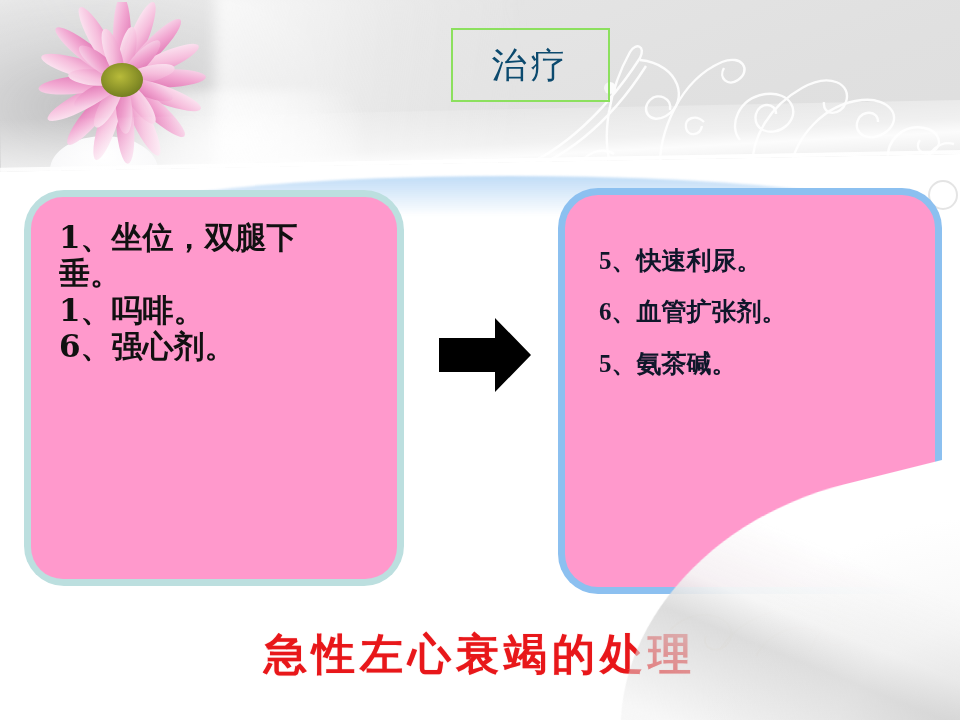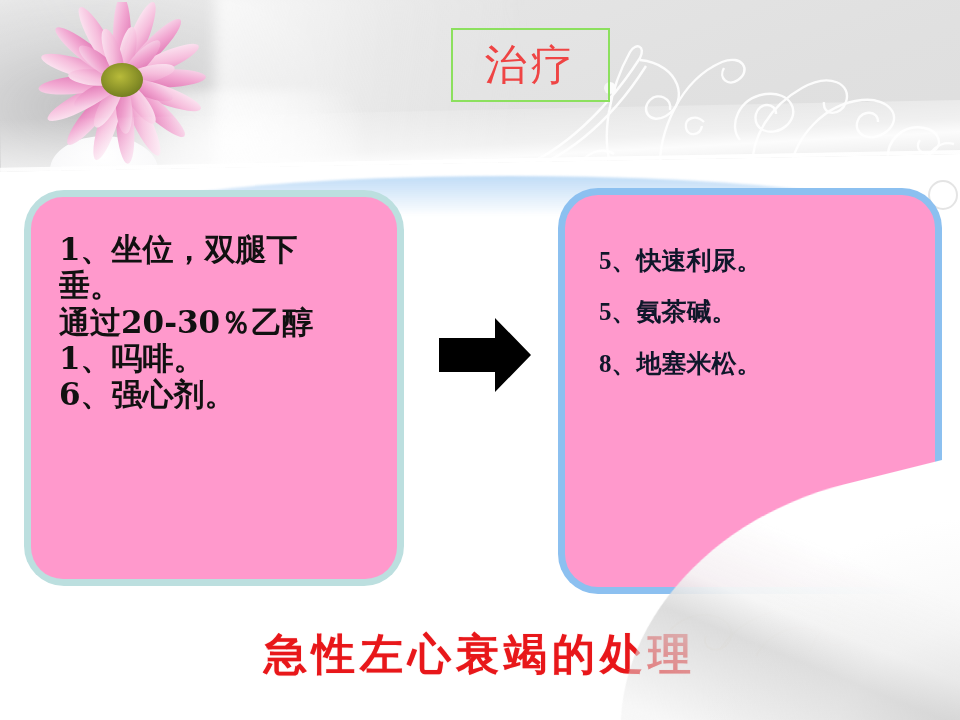--- a/index.html
+++ b/index.html
@@ -96,38 +96,38 @@
   .title-box {
     position: absolute;
     left: 451px; top: 28px;
     width: 155px; height: 70px;
     border: 2px solid #8CE05E;
     background: rgba(229,229,229,0.35);
     display: flex; align-items: center; justify-content: center;
   }
   .title-text {
     font-family: "DejaVu Serif", "Liberation Serif", serif;
-    font-size: 42px;
+    font-size: 35px;
     line-height: 1;
-    color: #ef4444;
+    color: #0c4a6e;
     letter-spacing: 4px;
     font-weight: 500;
   }
 
   
   .rbox {
     position: absolute;
     box-sizing: border-box;
   }
   .rbox .inner {
     position: absolute;
     inset: 7px;
     border-radius: 32px;
     background: #FF99CC;
-    padding: 34px 18px 10px 28px;
+    padding: 22px 18px 10px 28px;
     box-sizing: border-box;
   }
   .box-left {
     left: 24px; top: 190px;
     width: 380px; height: 396px;
     border-radius: 40px;
     background: #BCDFDF;
   }
   .box-right {
     left: 558px; top: 188px;
@@ -309,39 +309,38 @@
 
   <div class="title-box">
     <div class="title-text">治疗</div>
   </div>
 
   <div class="rbox box-left">
     <div class="inner">
       <div class="lines-left">
         <div>1、坐位，双腿下</div>
         <div>垂。</div>
-        <div>通过20-30％乙醇</div>
         <div>1、吗啡。</div>
         <div>6、强心剂。</div>
       </div>
     </div>
   </div>
 
   <div class="arrow-wrap">
     <svg viewBox="0 0 96 78" width="96" height="78">
       <polygon points="2,22 58,22 58,2 94,39 58,76 58,56 2,56" fill="#000000"></polygon>
     </svg>
   </div>
 
   <div class="rbox box-right">
     <div class="inner">
       <div class="lines-right">
         <div>5、快速利尿。</div>
+        <div>6、血管扩张剂。</div>
         <div>5、氨茶碱。</div>
-        <div>8、地塞米松。</div>
       </div>
     </div>
   </div>
 
   <div class="caption">急性左心衰竭的处理</div>
 
   <div class="corner-swirls">
     <svg viewBox="0 0 300 180" width="300" height="180">
       <g fill="none" stroke="#E8DCC0" stroke-width="2" opacity="0.55">
         <path d="M10,150 C40,120 80,140 70,160 C62,176 40,170 46,156"></path>

